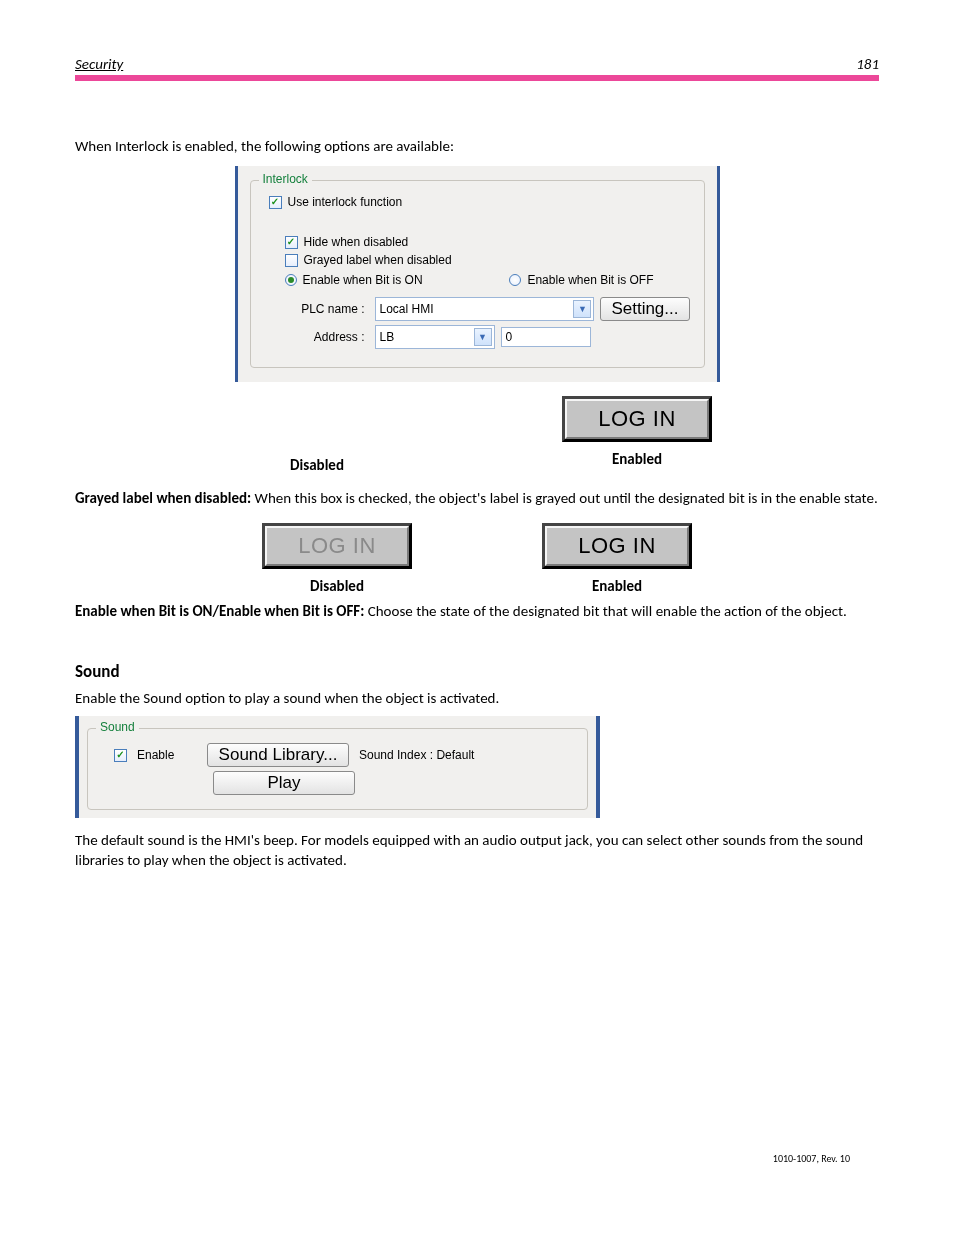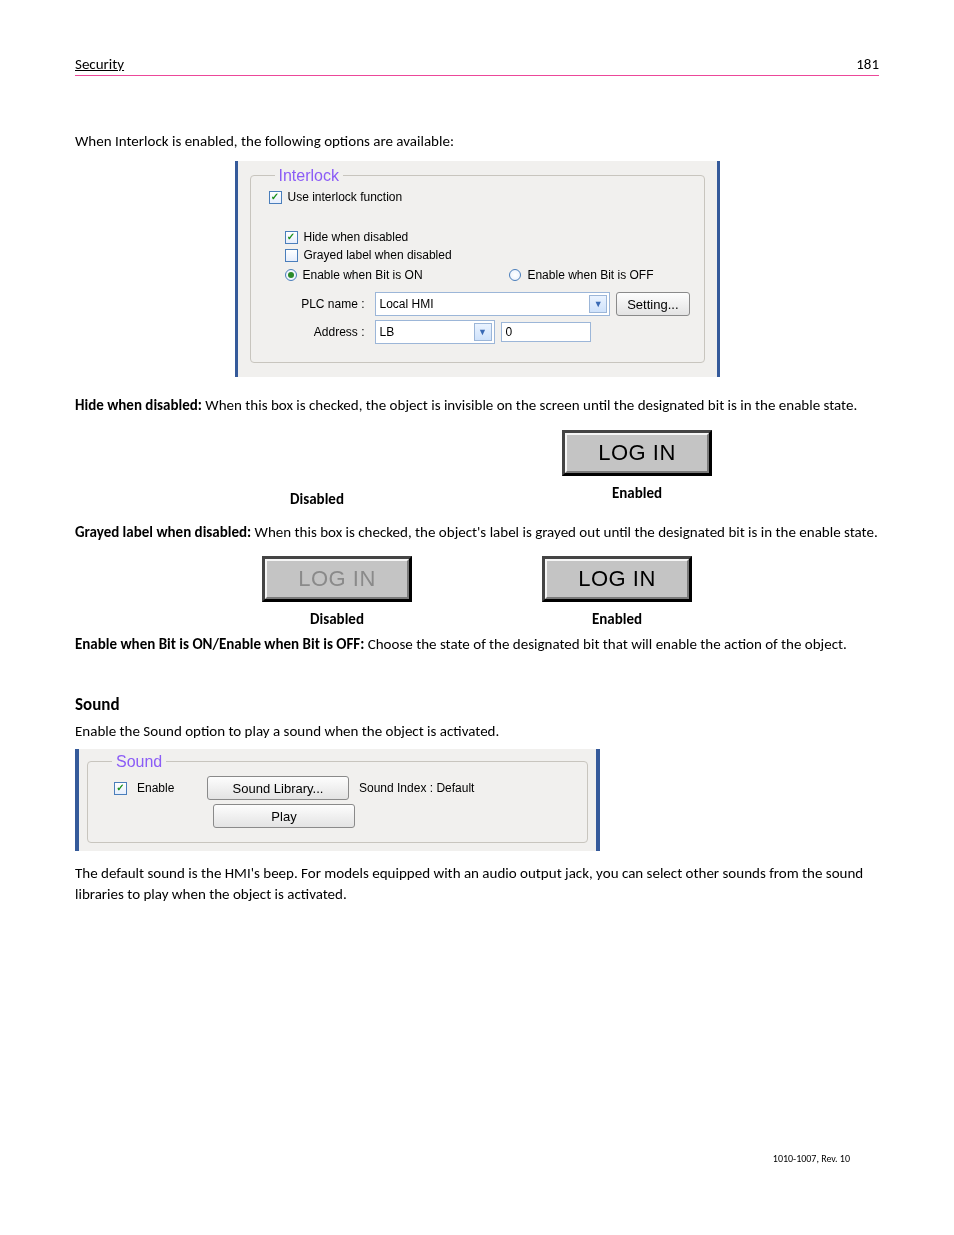--- a/index.html
+++ b/index.html
@@ -13,23 +13,24 @@
   .page {
     width: 954px;
     height: 1235px;
     box-sizing: border-box;
     padding: 55px 75px 40px 75px;
     position: relative;
   }
   .header-row {
     display: flex;
     justify-content: space-between;
-    border-bottom: 1px solid #ec4899;
+    border-bottom: 6px solid #ec4899;
     padding-bottom: 2px;
     margin-bottom: 55px;
+    font-style: italic;
   }
   .header-left { text-decoration: underline; }
   .para { margin: 0 0  0; line-height: 1.35; }
   .img-center { display: flex; justify-content: center; margin: 10px 0 6px 0; }
 
   
   .win-panel {
     width: 485px;
     border-left: 3px solid #355a9a;
     border-right: 3px solid #355a9a;
@@ -43,25 +44,25 @@
   .fieldset {
     border: 1px solid #c8c5be;
     border-radius: 4px;
     padding: 10px 14px 14px 14px;
     position: relative;
     margin-top: 6px;
   }
   .fieldset-legend {
     position: absolute;
     top: -9px;
-    left: 24px;
+    left: 8px;
     background: #f1f0ee;
     padding: 0 4px;
-    color: #8b5cf6;
-    font-size: 16px;
+    color: #15803d;
+    font-size: 12px;
   }
   .chkrow { display: flex; align-items: center; margin: 4px 0 4px 20px; gap: 6px; }
   .chkrow.first { margin-left: 4px; }
   .gap-block { height: 18px; }
   .radiorow { display: flex; align-items: center; gap: 6px; margin: 6px 0 10px 20px; }
   .radiorow .spacer { flex: 1; }
   .win-checkbox {
     width: 13px; height: 13px; border: 1px solid #4a7ebb;
     background: linear-gradient(#fff,#e6eefc);
     display: inline-flex; align-items: center; justify-content: center;
@@ -100,21 +101,21 @@
     box-sizing: border-box;
     display: flex; align-items: center;
   }
   .win-button {
     border: 1px solid #8a8a8a;
     border-radius: 3px;
     background: linear-gradient(#fdfdfd,#e3e3e3);
     height: 22px;
     padding: 0 10px;
     display: inline-flex; align-items: center; justify-content: center;
-    font-family: Tahoma, sans-serif; font-size: 13px;
+    font-family: Tahoma, sans-serif; font-size: 17px;
   }
 
   
   .login-row { display: flex; justify-content: center; gap: 120px; margin: 14px 0 4px 0; }
   .login-col { display: flex; flex-direction: column; align-items: center; width: 200px; }
   .login-outer {
     width: 150px; height: 46px;
     border-top: 3px solid #444; border-left: 3px solid #444;
     border-right: 3px solid #000; border-bottom: 3px solid #000;
     display: flex; align-items: flex-end; justify-content: center;
@@ -217,23 +218,20 @@
           </div>
           <div class="win-input" style="width:90px">
             <span>0</span>
           </div>
         </div>
 
       </div>
     </div>
   </div>
 
-  <p class="para" style="margin-top:18px">
-    <span class="bold">Hide when disabled:</span><span> When this box is checked, the object is invisible on the screen until the designated bit is in the enable state.</span>
-  </p>
 
   <div class="login-row">
     <div class="login-col">
       <div class="login-placeholder"></div>
       <div class="state-label">Disabled</div>
     </div>
     <div class="login-col">
       <div class="login-outer">
         <div class="login-inner">LOG IN</div>
       </div>

